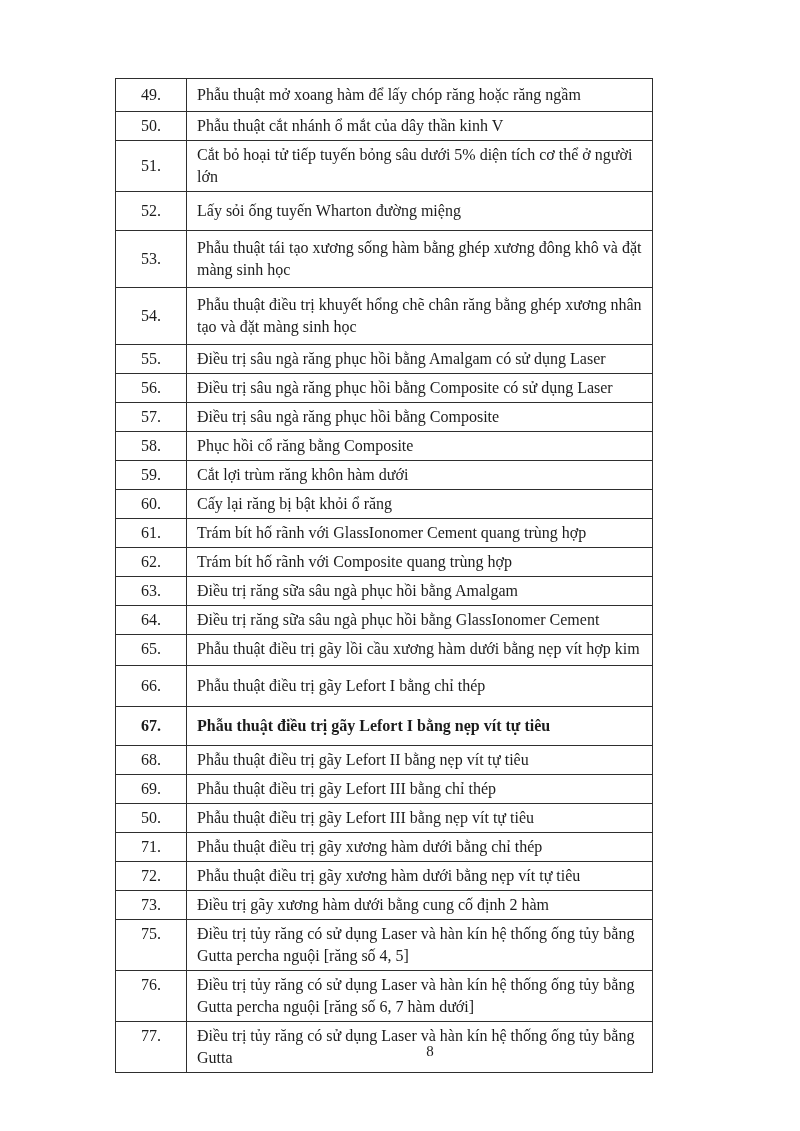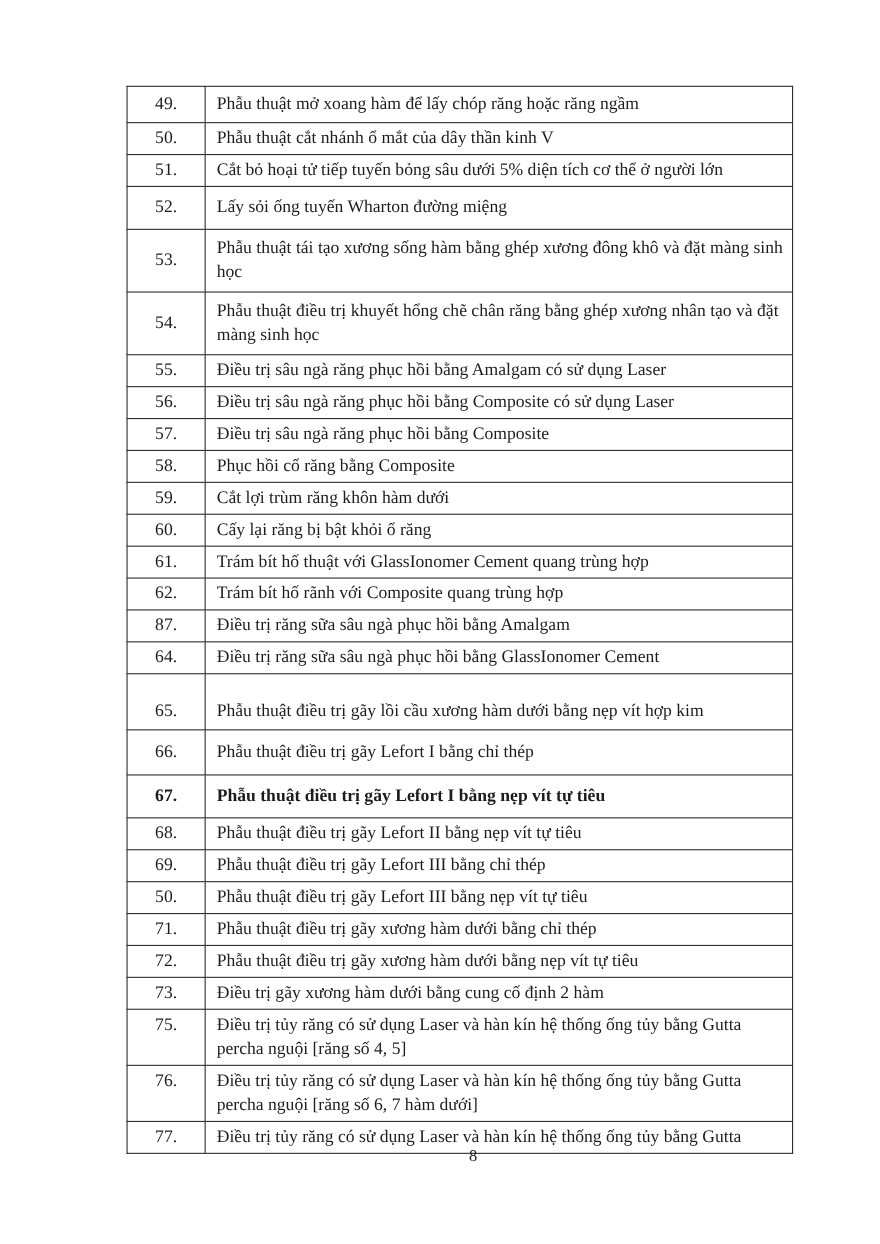--- a/index.html
+++ b/index.html
@@ -13,21 +13,21 @@
     height: 1131px;
     background: #ffffff;
     font-family: "Liberation Serif", "DejaVu Serif", serif;
     color: #1c1c1c;
     overflow: hidden;
   }
   table.proc-table {
     position: absolute;
     left: 115px;
     top: 78px;
-    width: 606px;
+    width: 538px;
     border-collapse: collapse;
     table-layout: fixed;
   }
   table.proc-table td {
     border: 1px solid #2e2e2e;
     font-size: 16px;
     line-height: 22px;
     vertical-align: middle;
   }
   td.num {
@@ -36,21 +36,21 @@
     padding: 3px 2px;
   }
   td.desc {
     padding: 3px 8px 3px 10px;
   }
   
   tbody tr:nth-child(1) td  { padding-top: 5px; padding-bottom: 5px; }
   tbody tr:nth-child(4) td  { padding-top: 8px; padding-bottom: 8px; }
   tbody tr:nth-child(5) td,
   tbody tr:nth-child(6) td  { padding-top: 6px; padding-bottom: 6px; }
-  tbody tr:nth-child(17) td { padding-top: 23px; padding-bottom: 5px; }
+  tbody tr:nth-child(17) td { padding-top: 3px; padding-bottom: 5px; }
   tbody tr:nth-child(18) td { padding-top: 9px; padding-bottom: 9px; }
   tbody tr:nth-child(19) td { padding-top: 8px; padding-bottom: 8px; font-weight: bold; }
   
   tbody tr:nth-child(26) td.num,
   tbody tr:nth-child(27) td.num,
   tbody tr:nth-child(28) td.num { vertical-align: top; padding-top: 3px; }
   .page-number {
     position: absolute;
     left: 115px;
     top: 1043px;
@@ -121,30 +121,30 @@
     <td class="desc">Cắt lợi trùm răng khôn hàm dưới</td>
   </tr>
 
   <tr>
     <td class="num">60.</td>
     <td class="desc">Cấy lại răng bị bật khỏi ổ răng</td>
   </tr>
 
   <tr>
     <td class="num">61.</td>
-    <td class="desc">Trám bít hố thuật với GlassIonomer Cement quang trùng hợp</td>
+    <td class="desc">Trám bít hố rãnh với GlassIonomer Cement quang trùng hợp</td>
   </tr>
 
   <tr>
     <td class="num">62.</td>
     <td class="desc">Trám bít hố rãnh với Composite quang trùng hợp</td>
   </tr>
 
   <tr>
-    <td class="num">87.</td>
+    <td class="num">63.</td>
     <td class="desc">Điều trị răng sữa sâu ngà phục hồi bằng Amalgam</td>
   </tr>
 
   <tr>
     <td class="num">64.</td>
     <td class="desc">Điều trị răng sữa sâu ngà phục hồi bằng GlassIonomer Cement</td>
   </tr>
 
   <tr>
     <td class="num">65.</td>

